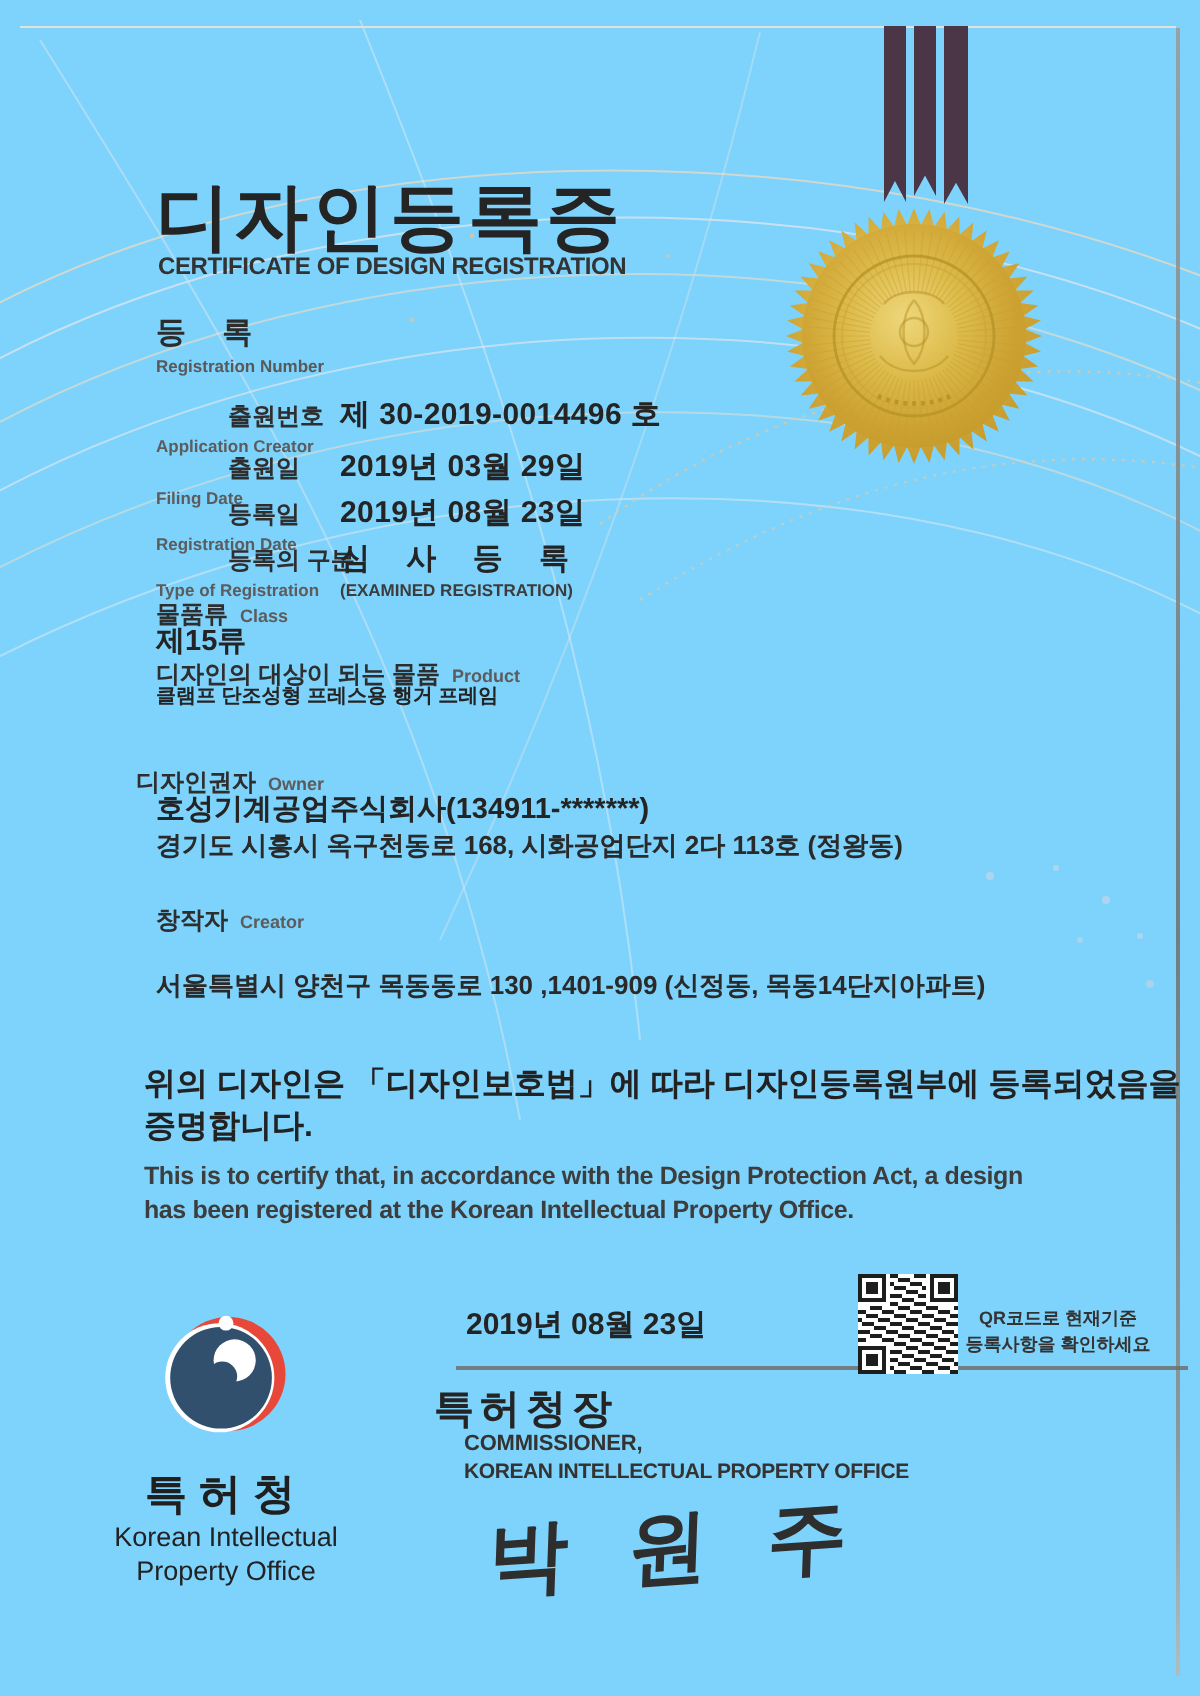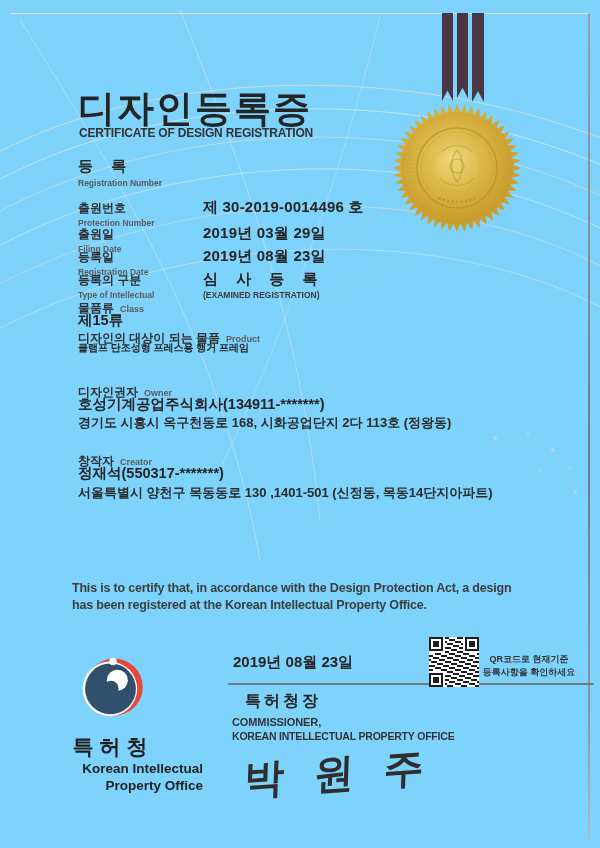--- a/index.html
+++ b/index.html
@@ -17,48 +17,48 @@
   .cert-subtitle{left:79px; top:126px; font-size:12px; font-weight:bold; letter-spacing:-0.2px; color:#333;}
 
   
   .reg-label{left:78px; top:157px;}
   .reg-label .lko{display:block; font-size:15px; font-weight:bold; letter-spacing:7px; color:#2c2c2c;}
   .reg-label .len{display:block; font-size:8.5px; font-weight:bold; color:#595959; margin-top:2px;}
   .reg-value{left:170px; top:156px; font-size:17px; font-weight:bold; color:#242424;}
 
   
   .row{position:absolute; left:78px; width:510px; height:26px;}
-  .row .lko{display:block; font-size:12px; font-weight:bold; color:#2e2e2e;}
+  .row .lko{display:block; font-size:12px; font-weight:bold; color:#2e2e2e;margin-left:36px;}
   .row .len{display:block; font-size:8.5px; font-weight:bold; color:#5c5c5c; margin-top:1px;}
-  .row .val{position:absolute; left:92px; top:-2px; font-size:15px; font-weight:bold; color:#242424; white-space:nowrap;margin-left:33px;}
+  .row .val{position:absolute; left:92px; top:-2px; font-size:15px; font-weight:bold; color:#242424; white-space:nowrap;}
   .row .val .vmain{letter-spacing:0.2px;}
   .row .val .spread{letter-spacing:7px;}
   .row .val .vsub{display:block; font-size:8.5px; font-weight:bold; color:#3c3c3c; letter-spacing:0; margin-top:1px;}
 
   
   .pair .lko{font-size:12px; font-weight:bold; color:#2e2e2e;text-align:right;}
   .pair .leni{font-size:9px; font-weight:bold; color:#5c5c5c; margin-left:6px;}
   .bigval{font-size:14.5px; font-weight:bold; color:#242424; white-space:nowrap;}
   .addr{font-size:13px; font-weight:bold; color:#2a2a2a; white-space:nowrap;}
 
   
   .stmt-ko{left:72px; top:532px; font-size:16px; font-weight:bold; line-height:21px; color:#222;}
   .stmt-en{left:72px; top:580px; font-size:12.5px; font-weight:bold; line-height:17px; letter-spacing:-0.2px; color:#3d3d3d;}
   .stmt-ko span,.stmt-en span{display:block; white-space:nowrap;}
 
   
   .footer-date{left:233px; top:653px; font-size:15px; font-weight:600; color:#242424;}
   .footer-line{left:228px; top:683px; width:366px; height:2px; background:#6f6f6f; opacity:.85;}
-  .commissioner-ko{left:245px; top:691px; font-size:16px; font-weight:bold; letter-spacing:3px; color:#242424;}
+  .commissioner-ko{left:217px; top:691px; font-size:20px; font-weight:bold; letter-spacing:3px; color:#242424;}
   .commissioner-en1{left:232px; top:716px; font-size:11px; font-weight:bold; letter-spacing:-0.1px; color:#333;}
   .commissioner-en2{left:232px; top:730px; font-size:10.5px; font-weight:bold; letter-spacing:-0.2px; color:#333;}
   .signature{left:244px; top:746px; font-size:40px; font-weight:bold; letter-spacing:8px; color:#2e2e2e;
              font-family:"DejaVu Sans",sans-serif; transform:rotate(-4deg) skewX(-6deg);}
   .logo-ko{left:53px; top:733px; width:120px; text-align:center; font-size:21px; font-weight:bold; letter-spacing:6px; color:#1f1f1f;}
-  .logo-en{left:23px; top:760px; width:180px; text-align:right; font-size:13.5px; font-weight:bold; line-height:17px; color:#222;}
+  .logo-en{left:23px; top:760px; width:180px; text-align:center; font-size:13.5px; font-weight:normal; line-height:17px; color:#222;}
   .logo-en span{display:block;}
   .qr-note{left:474px; top:653px; width:110px; text-align:center; font-size:9px; font-weight:bold; line-height:13px; color:#333;}
   .qr-note span{display:block; white-space:nowrap;}
 
   
   .stripe{position:absolute; top:13px; width:11px; background:#4a3647;
           clip-path:polygon(0 0,100% 0,100% 100%,50% 88%,0 100%);}
   .stripe.s1{left:442px; height:88px;}
   .stripe.s2{left:457px; height:85px;}
   .stripe.s3{left:472px; height:89px; width:12px;}
@@ -199,63 +199,66 @@
   <div class="abs cert-title nowrap">디자인등록증</div>
   <div class="abs cert-subtitle nowrap">CERTIFICATE OF DESIGN REGISTRATION</div>
 
   <div class="abs reg-label">
     <span class="lko">등 록</span>
     <span class="len">Registration Number</span>
   </div>
 
   <div class="row" style="top:200px">
     <span class="lko">출원번호</span>
-    <span class="len">Protection Number</span>
+    <span class="len">Application Creator</span>
     <div class="val"><span class="vmain">제 30-2019-0014496 호</span></div>
   </div>
   <div class="row" style="top:226px">
     <span class="lko">출원일</span>
     <span class="len">Filing Date</span>
     <div class="val"><span class="vmain">2019년 03월 29일</span></div>
   </div>
   <div class="row" style="top:249px">
     <span class="lko">등록일</span>
     <span class="len">Registration Date</span>
     <div class="val"><span class="vmain">2019년 08월 23일</span></div>
   </div>
   <div class="row" style="top:272px">
     <span class="lko">등록의 구분</span>
-    <span class="len">Type of Intellectual</span>
+    <span class="len">Type of Registration</span>
     <div class="val">
       <span class="spread">심 사 등 록</span>
       <span class="vsub">(EXAMINED REGISTRATION)</span>
     </div>
   </div>
 
   <div class="abs pair nowrap" style="left:78px;top:298px">
     <span class="lko">물품류</span><span class="leni">Class</span>
   </div>
   <div class="abs bigval" style="left:78px;top:311px">제15류</div>
   <div class="abs pair nowrap" style="left:78px;top:328px">
     <span class="lko">디자인의 대상이 되는 물품</span><span class="leni">Product</span>
   </div>
   <div class="abs bigval" style="left:78px;top:341px;font-size:10px">클램프 단조성형 프레스용 행거 프레임</div>
 
-  <div class="abs pair nowrap" style="left:78px;top:382px">
+  <div class="abs pair nowrap" style="left:68px;top:382px">
     <span class="lko">디자인권자</span><span class="leni">Owner</span>
   </div>
   <div class="abs bigval" style="left:78px;top:395px">호성기계공업주식회사(134911-*******)</div>
   <div class="abs addr" style="left:78px;top:414px">경기도 시흥시 옥구천동로 168, 시화공업단지 2다 113호 (정왕동)</div>
 
   <div class="abs pair nowrap" style="left:78px;top:451px">
     <span class="lko">창작자</span><span class="leni">Creator</span>
   </div>
-  <div class="abs bigval" style="left:78px;top:464px">정재석(550317-*******)</div>
-  <div class="abs addr" style="left:78px;top:484px">서울특별시 양천구 목동동로 130 ,1401-501 (신정동, 목동14단지아파트)</div>
-
+  <div class="abs addr" style="left:78px;top:484px">서울특별시 양천구 목동동로 130 ,1401-909 (신정동, 목동14단지아파트)</div>
+
+  <div class="abs stmt-ko">
+    <span>위의 디자인은 「디자인보호법」에 따라 디자인등록원부에 등록되었음을</span>
+    <span>증명합니다.</span>
+  </div>
   <div class="abs stmt-en">
     <span>This is to certify that, in accordance with the Design Protection Act, a design</span>
     <span>has been registered at the Korean Intellectual Property Office.</span>
   </div>
 
   <svg class="abs" style="left:82px;top:655px" width="62" height="64" viewBox="0 0 100 100">
     <circle cx="52" cy="50" r="46" fill="#e8483a"></circle>
     <circle cx="45" cy="53" r="44" fill="#ffffff"></circle>
     <circle cx="46" cy="53" r="41" fill="#31506e"></circle>
     <circle cx="57" cy="39" r="17" fill="#ffffff"></circle>

